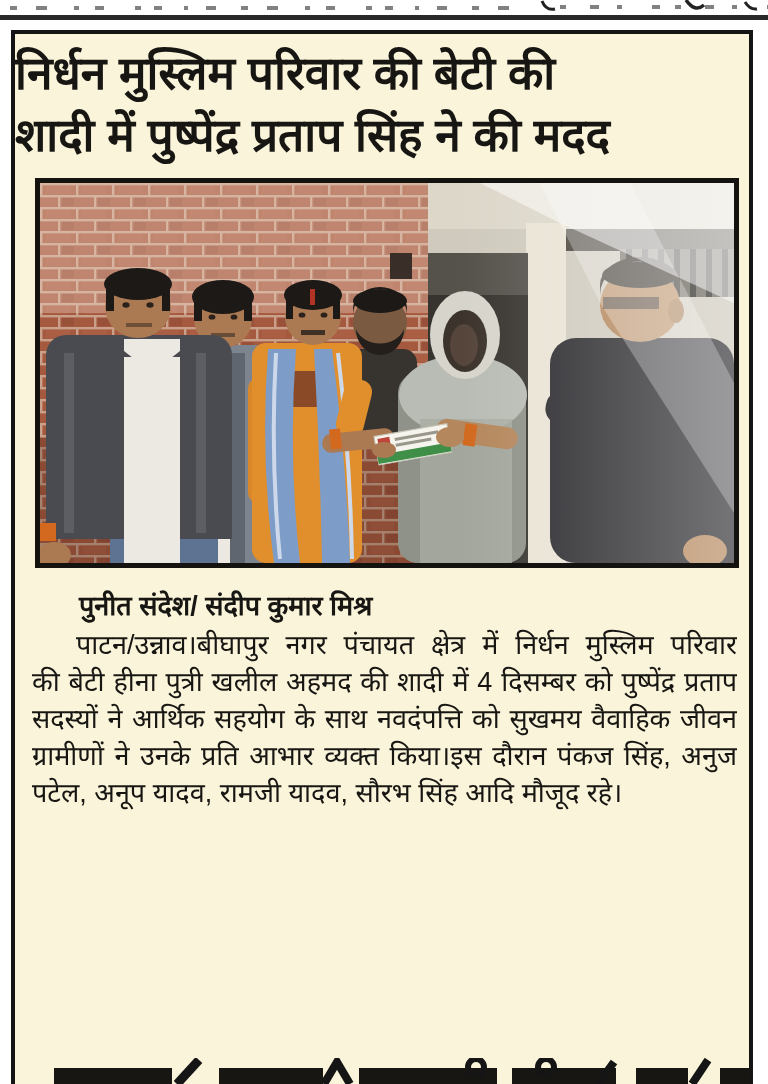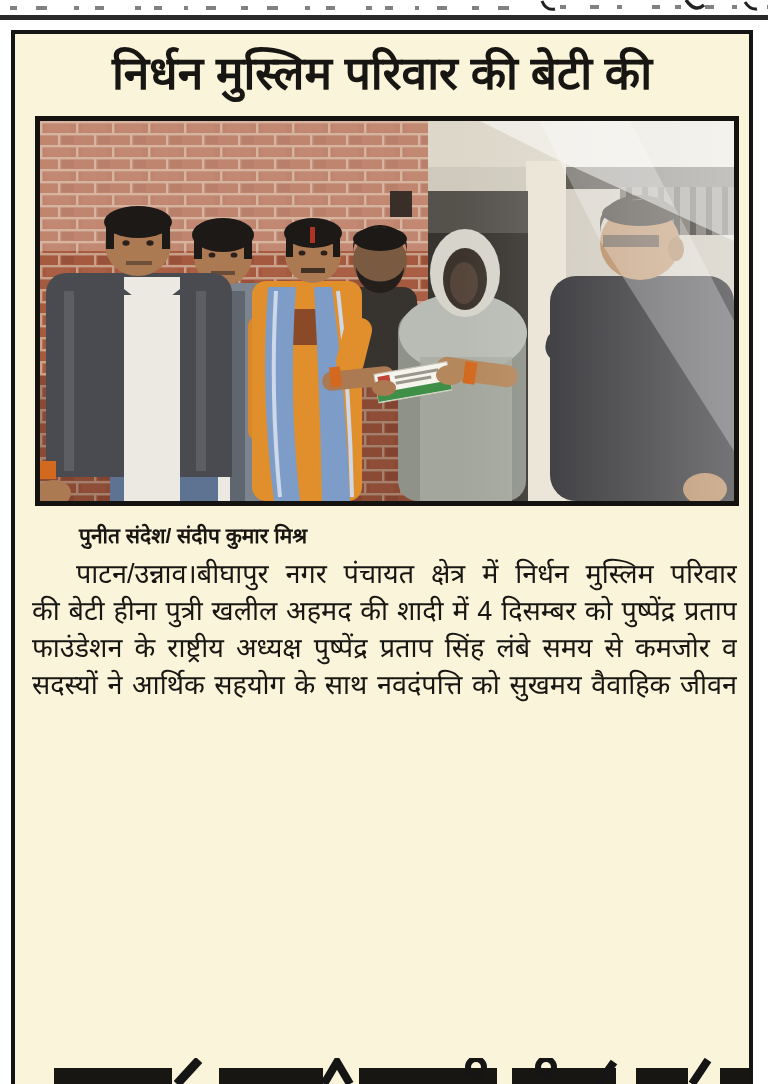--- a/index.html
+++ b/index.html
@@ -12,25 +12,25 @@
     --tilak-red:#b03325; --jeans:#5d7391;
   }
   html,body{margin:0;padding:0;background:#ffffff;}
   .page{position:relative;width:768px;height:1084px;overflow:hidden;background:#ffffff;
         font-family:"Liberation Sans","DejaVu Sans",sans-serif;color:var(--ink);}
   .top-strip{position:absolute;left:0;top:0;width:768px;height:14px;}
   .top-rule{position:absolute;left:0;top:15px;width:768px;height:5px;background:var(--rule);}
   .article-box{position:absolute;left:11px;top:30px;width:742px;height:1160px;
                box-sizing:border-box;border:4px solid var(--frame);background:var(--article-bg);}
   .headline{padding-top:8px;}
-  .hl{font-size:46px;line-height:62px;font-weight:700;text-align:center;color:var(--ink);}
+  .hl{font-size:46px;line-height:62px;font-weight:700;color:var(--ink);}
   .photo-frame{margin:12px 0 0 20px;width:694px;height:380px;border:5px solid #151310;
                background:#7a6a58;overflow:hidden;}
   .photo-frame svg{display:block;}
-  .byline{margin:11px 0 0 64px;font-size:21px;line-height:37px;font-weight:700;}
+  .byline{margin:20px 0 0 64px;font-size:27px;line-height:37px;font-weight:700;}
   .body-text{margin:2px 12px 0 17px;}
   .bline{font-size:27px;line-height:37px;text-align:justify;text-align-last:justify;
          white-space:nowrap;overflow:hidden;}
   .bline.first{text-indent:44px;}
   .bline.last{text-align-last:left;white-space:normal;}
   .bottom-fragment{position:absolute;left:14px;top:1058px;width:740px;height:26px;}
   
   .f-brick{fill:var(--brick)} .f-mortar{fill:var(--mortar)} .f-wall{fill:var(--wall)}
   .f-door{fill:var(--doorway)} .f-skin{fill:var(--skin)} .f-skin2{fill:var(--skin2)}
   .f-hair{fill:var(--hair)} .f-saffron{fill:var(--saffron)} .f-scarf{fill:var(--scarf-blue)}
@@ -51,20 +51,21 @@
     <path d="M686,0 q9,13 18,5" stroke="#222" stroke-width="3.5" fill="none"></path>
     <path d="M745,2 q5,8 12,7" stroke="#222" stroke-width="3" fill="none"></path>
   </svg>
 
   <div class="top-rule"></div>
 
   <div class="article-box">
 
     <div class="headline">
       <div class="hl">निर्धन मुस्लिम परिवार की बेटी की</div>
+      <div class="hl">शादी में पुष्पेंद्र प्रताप सिंह ने की मदद</div>
     </div>
 
     <div class="photo-frame">
       <svg width="694" height="380" viewBox="0 0 694 380">
         <defs>
           <pattern id="brickpat" width="36" height="24" patternUnits="userSpaceOnUse">
             <rect width="36" height="24" class="f-brick"></rect>
             <rect x="0" y="0" width="36" height="2.4" class="f-mortar"></rect>
             <rect x="0" y="12" width="36" height="2.4" class="f-mortar"></rect>
             <rect x="0" y="0" width="2.4" height="12" class="f-mortar"></rect>
@@ -208,22 +209,23 @@
           <rect x="420" y="0" width="274" height="380" fill="url(#haze)"></rect>
         </g>
       </svg>
     </div>
 
     <div class="byline">पुनीत संदेश/ संदीप कुमार मिश्र</div>
 
     <div class="body-text">
       <div class="bline first">पाटन/उन्नाव।बीघापुर नगर पंचायत क्षेत्र में निर्धन मुस्लिम परिवार</div>
       <div class="bline">की बेटी हीना पुत्री खलील अहमद की शादी में 4 दिसम्बर को पुष्पेंद्र प्रताप</div>
-      <div class="bline">फाउंडेशन के राष्ट्रीय अध्यक्ष पुष्पेंद्र प्रताप सिंह लंबे समय से कमजोर व</div>
       <div class="bline">सदस्यों ने आर्थिक सहयोग के साथ नवदंपत्ति को सुखमय वैवाहिक जीवन</div>
+      <div class="bline">ग्रामीणों ने उनके प्रति आभार व्यक्त किया।इस दौरान पंकज सिंह, अनुज</div>
+      <div class="bline last">पटेल, अनूप यादव, रामजी यादव, सौरभ सिंह आदि मौजूद रहे।</div>
     </div>
   </div>
 
   <svg class="bottom-fragment" width="740" height="26" viewBox="0 0 740 26">
     <g class="f-ink">
       <rect x="40" y="10" width="118" height="16"></rect>
       <rect x="205" y="10" width="104" height="16"></rect>
       <rect x="345" y="10" width="138" height="16"></rect>
       <rect x="498" y="10" width="104" height="16"></rect>
       <rect x="622" y="10" width="52" height="16"></rect>

